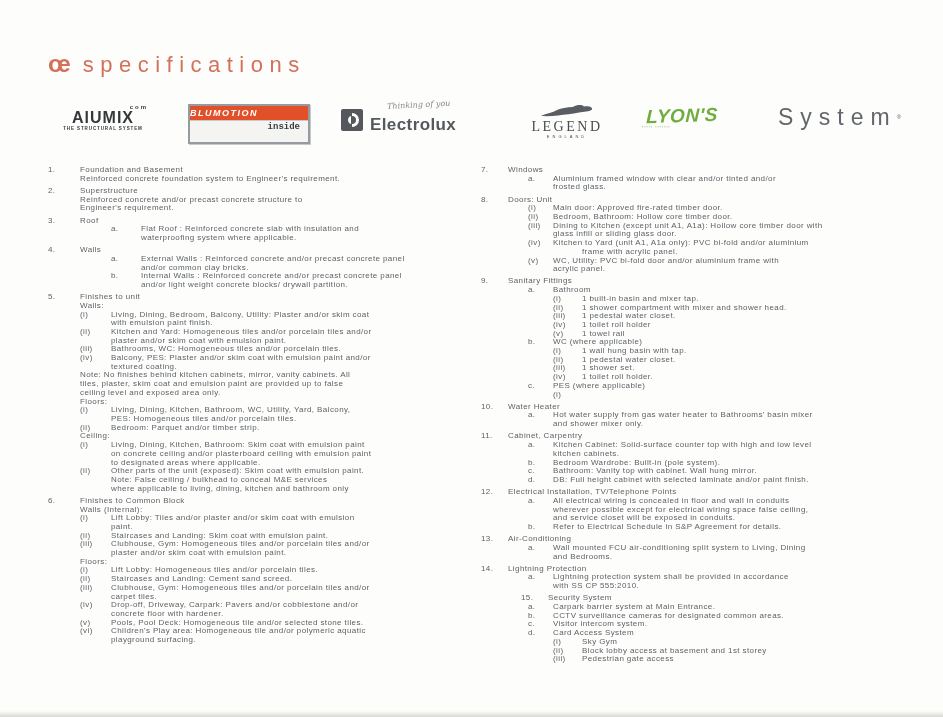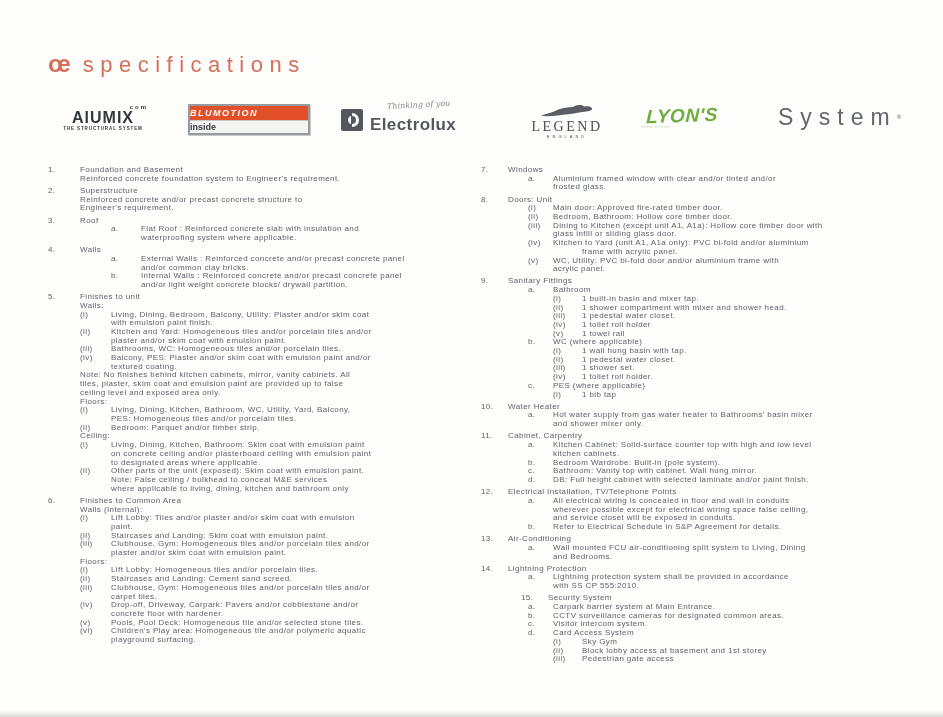--- a/index.html
+++ b/index.html
@@ -13,22 +13,22 @@
   .title-text{font-size:22px;letter-spacing:6.5px;font-weight:400;}
   
   .logo{position:absolute;top:104px;}
   .alumix{left:48px;width:110px;text-align:center;color:#35383b;}
   .alumix .top{font-size:6px;font-weight:bold;letter-spacing:2px;text-align:right;padding-right:10px;}
   .alumix .main{font-size:16px;font-weight:bold;letter-spacing:1px;line-height:15px;}
   .alumix .tag{font-size:4.5px;font-weight:bold;letter-spacing:0.9px;margin-top:1px;}
   .blumotion{left:188px;width:118px;border:2px solid #969ba0;background:#f4f4f2;box-shadow:1px 1px 0 #c9c9c6;}
   .blumotion .l1{background:#e2502a;color:#fff;font-size:9px;font-weight:bold;font-style:italic;
         letter-spacing:1.5px;text-align:left;padding:2px 0 2px;}
-  .blumotion .l2{color:#3a3d40;font-size:9px;font-weight:bold;padding:1px 8px 1px 0;
-        border-top:1px solid #c9c9c6;}
+  .blumotion .l2{color:#3a3d40;font-size:9px;font-weight:bold;text-align:right;padding:1px 8px 10px 0;
+        border-top:1px solid #c9c9c6;font-family:Liberation Mono, monospace;}
   .electrolux{left:341px;top:99px;width:160px;color:#55585c;}
   .electrolux .script{font-family:"DejaVu Serif",serif;font-style:italic;font-size:8px;color:#85888c;
         margin-left:46px;transform:rotate(-3deg);}
   .electrolux .mark-row{display:flex;align-items:flex-end;gap:7px;margin-top:1px;}
   .electrolux .word{font-size:17px;font-weight:bold;letter-spacing:0.4px;}
   .legend{left:521px;top:103px;width:92px;text-align:center;color:#4a4d50;}
   .legend .word{font-family:"Liberation Serif",serif;font-size:14px;letter-spacing:2.5px;line-height:12px;}
   .legend .tag{font-size:4px;letter-spacing:3px;margin-top:1px;}
   .lyons{left:636px;top:107px;width:92px;text-align:center;color:#6fae3e;}
   .lyons .word{font-size:19px;font-weight:bold;font-style:italic;letter-spacing:0.5px;line-height:17px;
@@ -203,21 +203,21 @@
         <div class="row" style="padding-left: 32px;">
           <span class="lbl" style="width: 31px;">(ii)</span>
           <span class="txt">Other parts of the unit (exposed): Skim coat with emulsion paint.
 Note: False ceiling / bulkhead to conceal M&amp;E services
 where applicable to living, dining, kitchen and bathroom only</span>
         </div>
       </div>
       <div class="sec">
         <div class="row" style="padding-left: 0px;">
           <span class="lbl" style="width: 32px;">6.</span>
-          <span class="txt">Finishes to Common Area</span>
+          <span class="txt">Finishes to Common Block</span>
         </div>
         <div class="row" style="padding-left: 32px;">
           <span class="txt">Walls (Internal):</span>
         </div>
         <div class="row" style="padding-left: 32px;">
           <span class="lbl" style="width: 31px;">(i)</span>
           <span class="txt">Lift Lobby: Tiles and/or plaster and/or skim coat with emulsion
 paint.</span>
         </div>
         <div class="row" style="padding-left: 32px;">
@@ -352,21 +352,20 @@
         <div class="row" style="padding-left: 72px;">
           <span class="lbl" style="width: 29px;">(iv)</span>
           <span class="txt">1 toilet roll holder.</span>
         </div>
         <div class="row" style="padding-left: 47px;">
           <span class="lbl" style="width: 25px;">c.</span>
           <span class="txt">PES (where applicable)</span>
         </div>
         <div class="row" style="padding-left: 72px;">
           <span class="lbl" style="width: 29px;">(i)</span>
-          <span class="txt">1 bib tap</span>
         </div>
       </div>
       <div class="sec">
         <div class="row" style="padding-left: 0px;">
           <span class="lbl" style="width: 27px;">10.</span>
           <span class="txt">Water Heater</span>
         </div>
         <div class="row" style="padding-left: 47px;">
           <span class="lbl" style="width: 25px;">a.</span>
           <span class="txt">Hot water supply from gas water heater to Bathrooms' basin mixer

